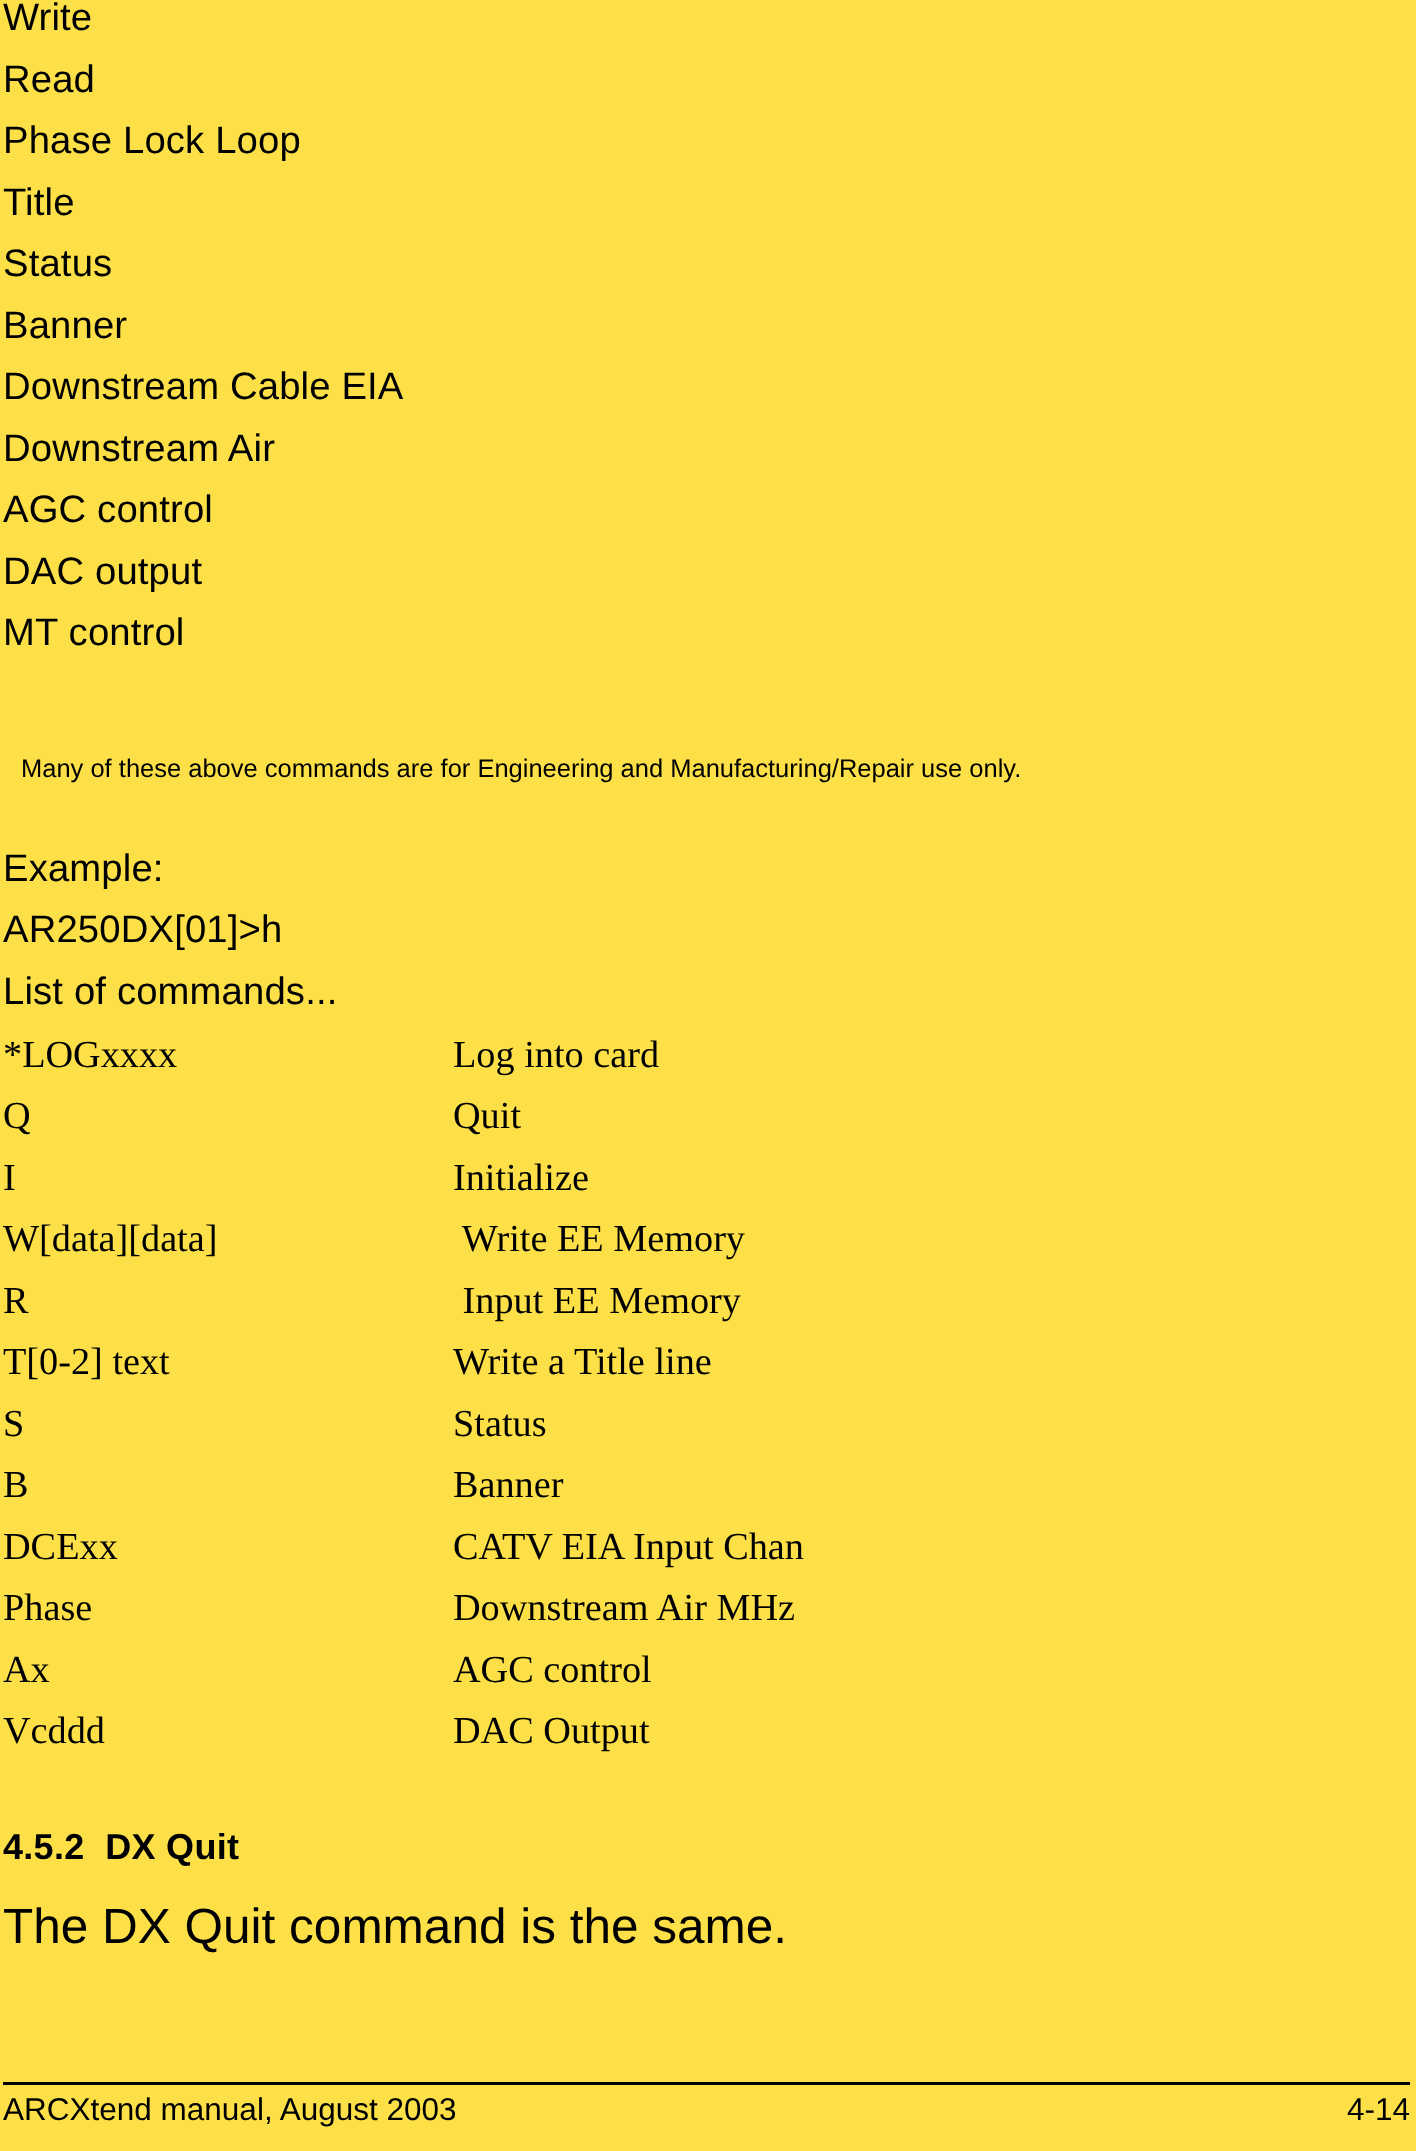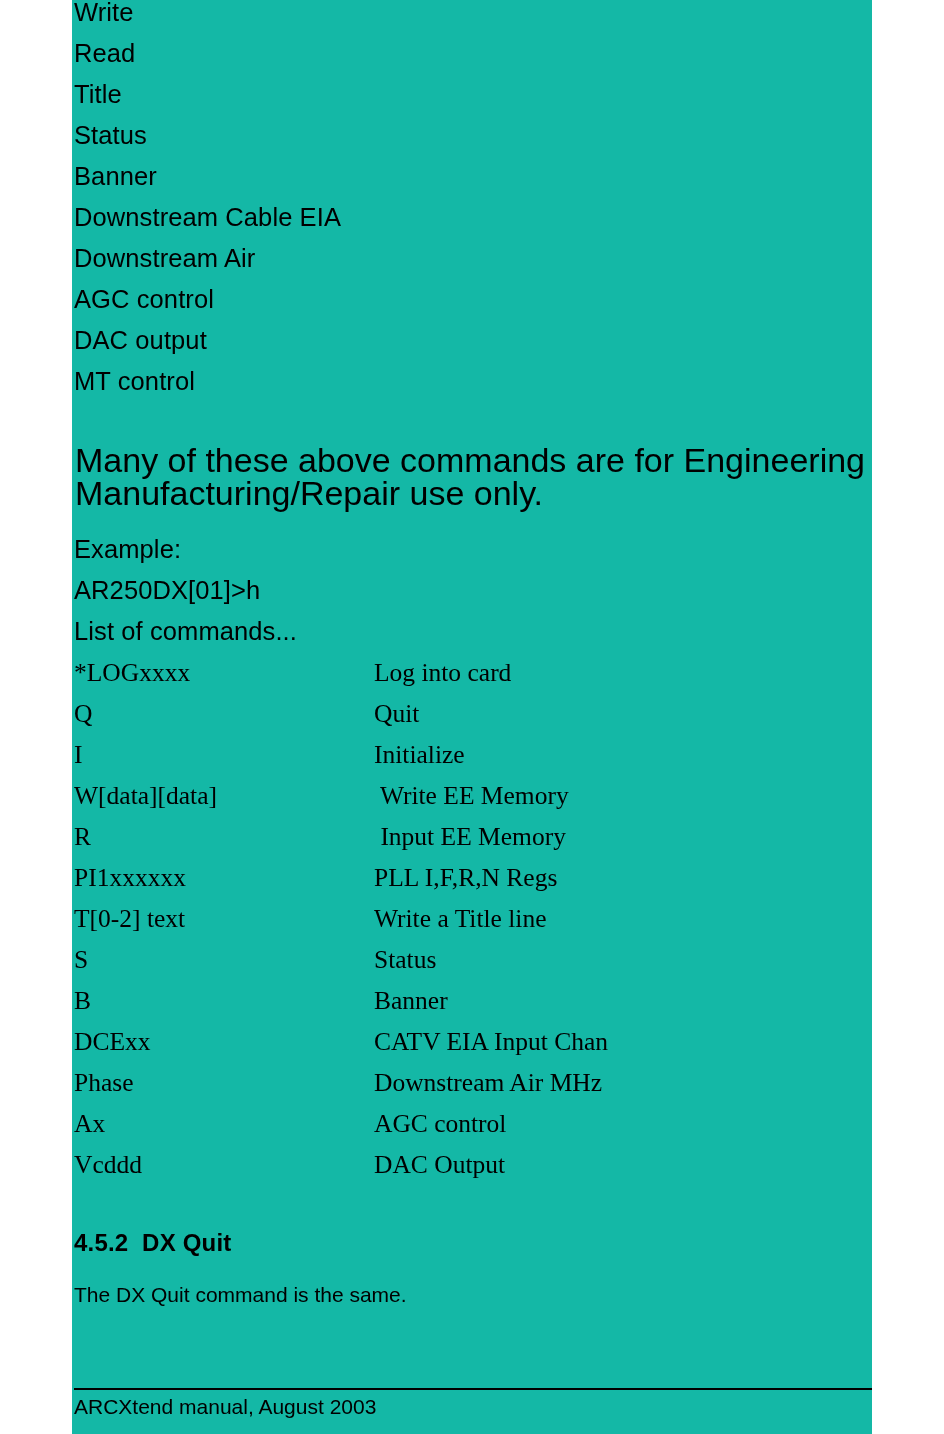--- a/index.html
+++ b/index.html
@@ -8,24 +8,24 @@
     padding: 0;
     background: #ffffff;
   }
   body {
     font-family: "Liberation Sans", sans-serif;
     color: #000000;
     -webkit-font-smoothing: antialiased;
   }
   .page {
     position: relative;
-    width: 800px;
+    width: 944px;
     height: 1434px;
     margin: 0 auto;
-    background: #14b8a6;
+    background: #fde047;
     overflow: hidden;
     box-sizing: border-box;
   }
 
   
   .content {
     position: absolute;
     left: 2px;
     top: -8px;
     width: 930px;
@@ -42,23 +42,23 @@
   
   .spacer {
     height: 41px;
   }
   .spacer-sm {
     height: 18px;
   }
 
   
   .para {
-    font-size: 34px;
+    font-size: 17px;
     line-height: 33px;
-    margin: 1px;
+    margin: 12px;
     width: 925px;
   }
 
   
   .cmd-table {
     border-collapse: collapse;
     border-spacing: 0;
     margin: 0;
     padding: 0;
   }
@@ -81,21 +81,21 @@
   
   .section-heading {
     font-size: 24px;
     font-weight: bold;
     line-height: 34px;
     white-space: pre;
     letter-spacing: 0.2px;
   }
 
   .body-text {
-    font-size: 21px;
+    font-size: 33px;
     line-height: 34px;
     white-space: pre;
   }
 
   
   .footer {
     position: absolute;
     left: 0;
     right: 0;
     bottom: 0;
@@ -129,20 +129,21 @@
 </head>
 <body>
 
 <div class="page">
 
   <div class="content">
 
     <div>
       <div class="line">Write</div>
       <div class="line">Read</div>
+      <div class="line">Phase Lock Loop</div>
       <div class="line">Title</div>
       <div class="line">Status</div>
       <div class="line">Banner</div>
       <div class="line">Downstream Cable EIA</div>
       <div class="line">Downstream Air</div>
       <div class="line">AGC control</div>
       <div class="line">DAC output</div>
       <div class="line">MT control</div>
     </div>
 
@@ -172,24 +173,20 @@
         </tr>
         <tr>
           <td class="col-cmd">W[data][data]</td>
           <td class="col-desc"> Write EE Memory</td>
         </tr>
         <tr>
           <td class="col-cmd">R</td>
           <td class="col-desc"> Input EE Memory</td>
         </tr>
         <tr>
-          <td class="col-cmd">PI1xxxxxx</td>
-          <td class="col-desc">PLL I,F,R,N Regs</td>
-        </tr>
-        <tr>
           <td class="col-cmd">T[0-2] text</td>
           <td class="col-desc">Write a Title line</td>
         </tr>
         <tr>
           <td class="col-cmd">S</td>
           <td class="col-desc">Status</td>
         </tr>
         <tr>
           <td class="col-cmd">B</td>
           <td class="col-desc">Banner</td>

